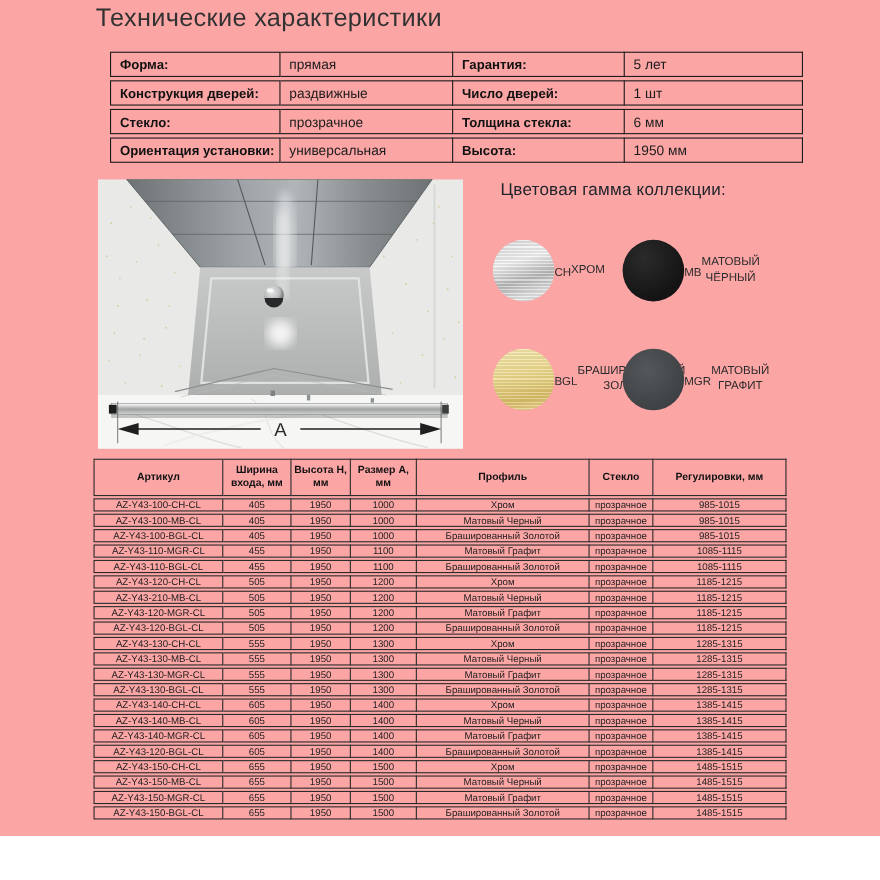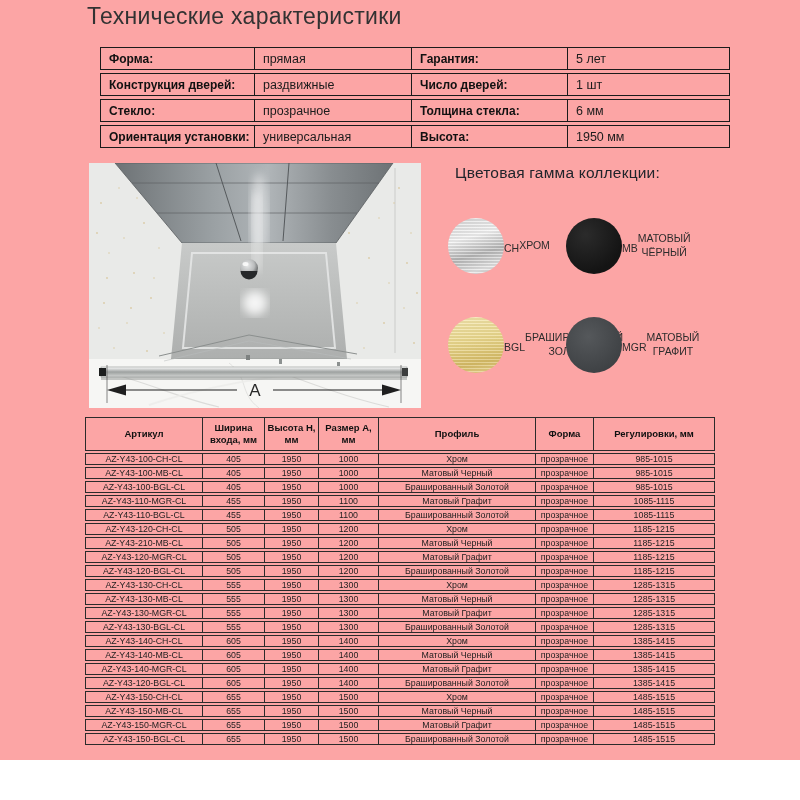--- a/index.html
+++ b/index.html
@@ -285,21 +285,21 @@
     <thead>
         <tr>
           <th>Артикул</th>
           <th>Ширина
 входа, мм</th>
           <th>Высота H,
 мм</th>
           <th>Размер A,
 мм</th>
           <th>Профиль</th>
-          <th>Форма</th>
+          <th>Стекло</th>
           <th>Регулировки, мм</th>
         </tr>
       </thead>
     <tbody>
         <tr>
           <td>AZ-Y43-100-CH-CL</td>
           <td>405</td>
           <td>1950</td>
           <td>1000</td>
           <td>Хром</td>

